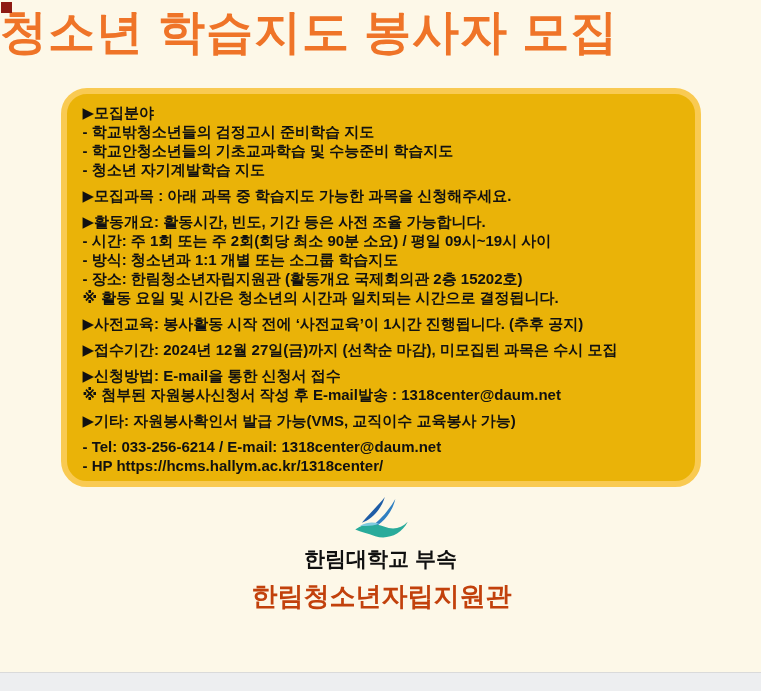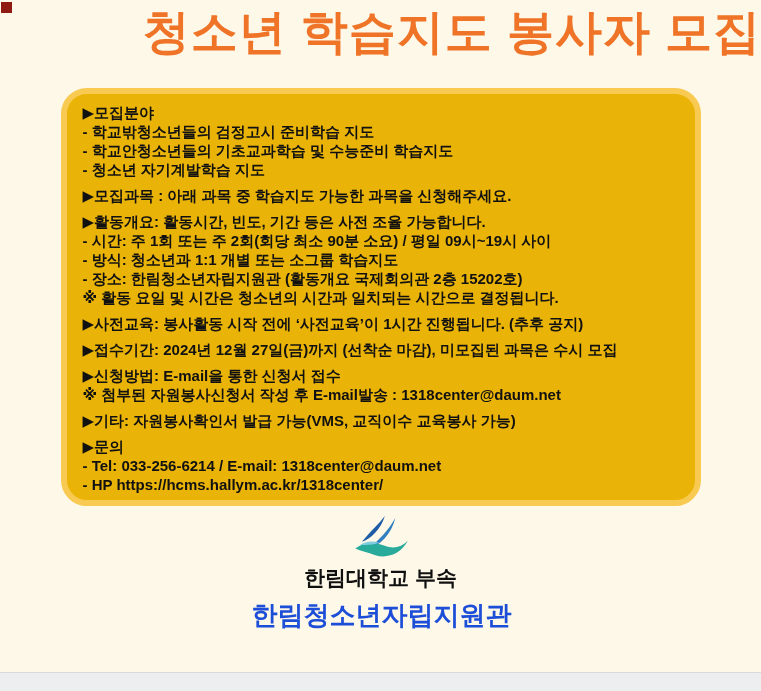--- a/index.html
+++ b/index.html
@@ -21,21 +21,21 @@
     text-align: center;
     font-size: 45px;
     line-height: 52px;
     font-weight: 800;
     letter-spacing: 1px;
     color: #7d4f2b;
     white-space: nowrap;
   }
   .title2 {
     margin-top: 5px;
-    text-align: right;
+    text-align: left;
     font-size: 47px;
     line-height: 54px;
     font-weight: 800;
     letter-spacing: 1px;
     color: #ef7428;
     white-space: nowrap;
   }
 
   .info-box {
     width: 640px;
@@ -66,21 +66,21 @@
   .logo { width: 58px; height: 42px; flex: 0 0 auto; }
   .org-prefix {
     font-size: 21px;
     font-weight: 600;
     color: #101010;
     white-space: nowrap;
   }
   .org-name {
     font-size: 26px;
     font-weight: 800;
-    color: #1d4ed8;
+    color: #c2410c;
     white-space: nowrap;
     margin-left: 2px;
   }
 
   .bottom-strip {
     position: absolute;
     left: 0; bottom: 0;
     width: 100%; height: 19px;
     background: #edeef0;
     border-top: 1px solid #dadada;
@@ -127,21 +127,20 @@
     <div class="section">
       <div class="line">▶신청방법: E-mail을 통한 신청서 접수</div>
       <div class="line">※ 첨부된 자원봉사신청서 작성 후 E-mail발송 : 1318center@daum.net</div>
     </div>
 
     <div class="section">
       <div class="line">▶기타: 자원봉사확인서 발급 가능(VMS, 교직이수 교육봉사 가능)</div>
     </div>
 
     <div class="section">
-      <div class="line">▶문의</div>
       <div class="line">- Tel: 033-256-6214 / E-mail: 1318center@daum.net</div>
       <div class="line">- HP https://hcms.hallym.ac.kr/1318center/</div>
     </div>
 
   </div>
 
   <div class="footer-row">
     <svg class="logo" viewBox="0 0 60 44" xmlns="http://www.w3.org/2000/svg">
       <path d="M34,0 C28,8 20,15 10,27 C19,24 30,14 34,0 Z" fill="#1e5ca6"></path>
       <path d="M45,2 C38,14 29,25 15,35 C29,31 41,19 45,2 Z" fill="#2f7fc1"></path>

